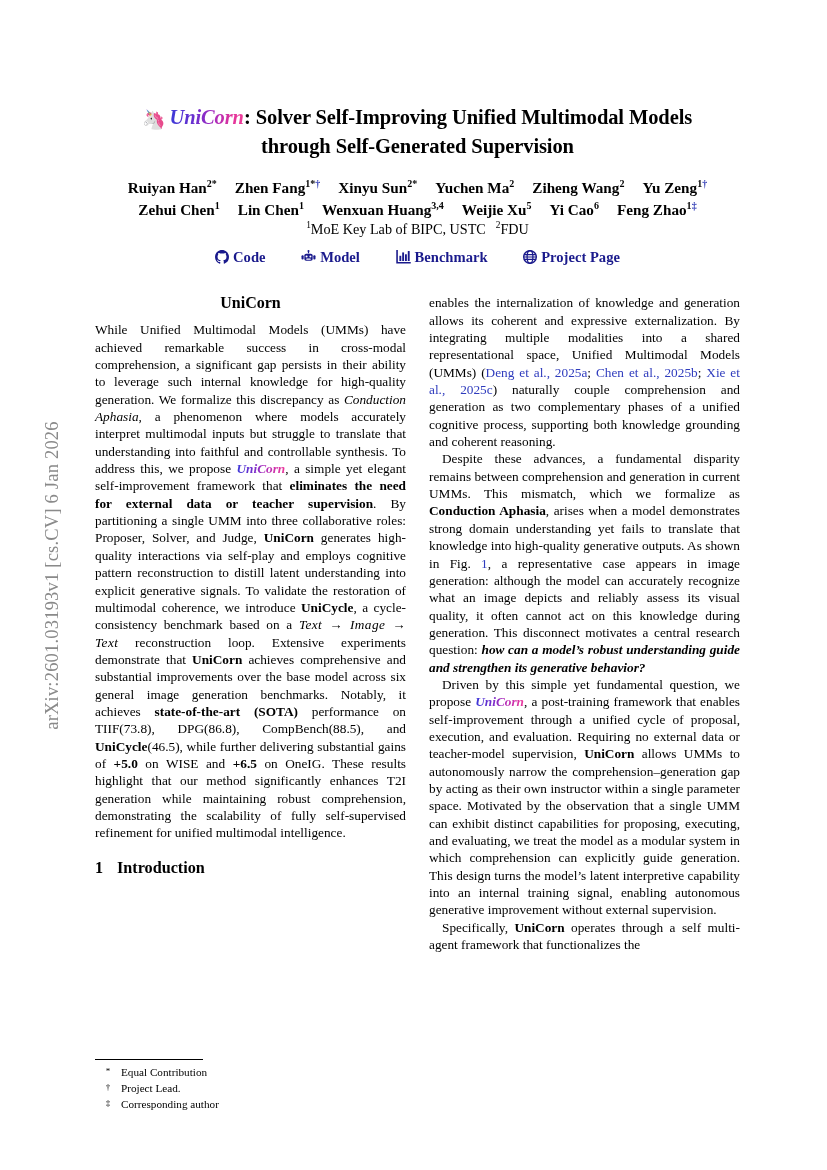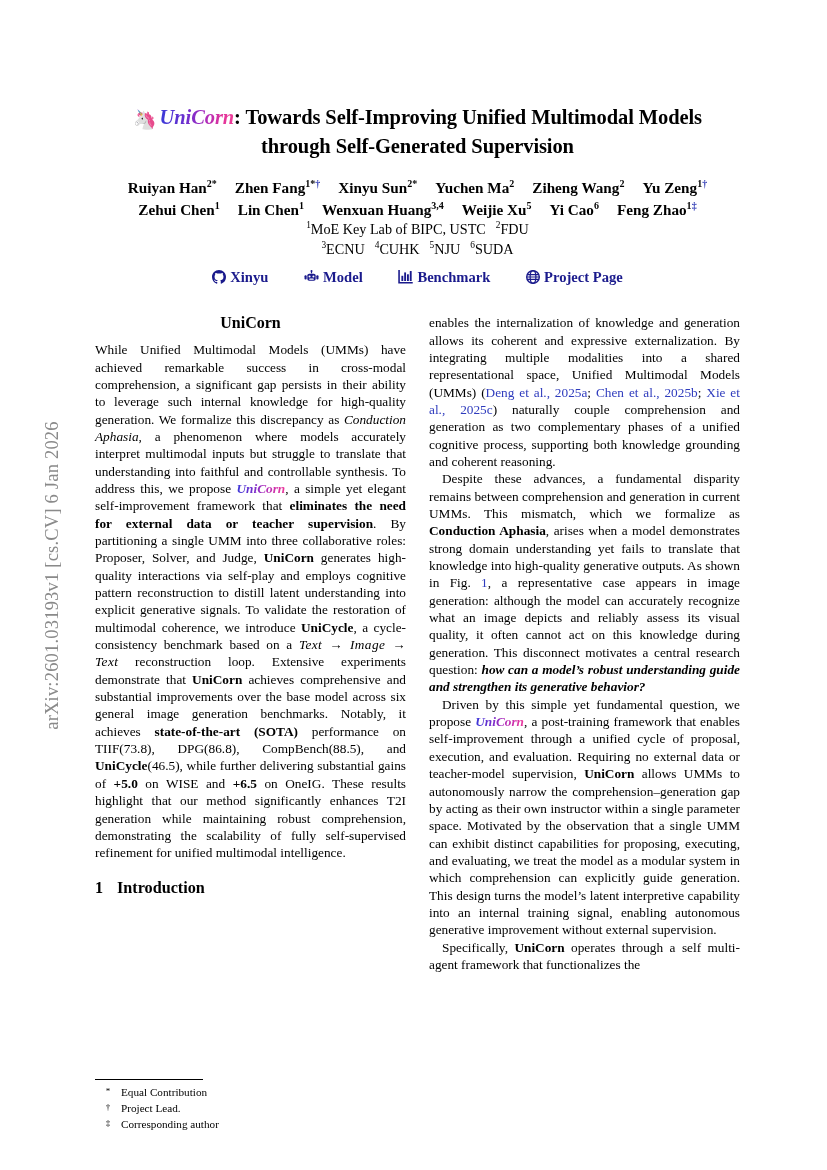--- a/index.html
+++ b/index.html
@@ -189,43 +189,42 @@
 </style>
 </head>
 <body>
 
 <div id="arxiv-stamp">arXiv:2601.03193v1  [cs.CV]  6 Jan 2026</div>
 
 <div id="page">
 
   <div id="title-block">
     <div class="paper-title">
-      <span class="unicorn-emoji">🦄</span><span class="brand">UniCorn</span><span>: Towards Self-Improving Unified Multimodal Models</span><br>
+      <span class="unicorn-emoji">🦄</span><span class="brand">UniCorn</span><span>: Solver Self-Improving Unified Multimodal Models</span><br>
       <span>through Self-Generated Supervision</span>
     </div>
   </div>
 
   <div id="authors">
     <div id="author-row-1"><span class="auth">Ruiyan Han<sup class="b">2<span class="mk-star">*</span></sup></span><span class="auth">Zhen Fang<sup class="b">1<span class="mk-star">*</span><span class="mk-dag">†</span></sup></span><span class="auth">Xinyu Sun<sup class="b">2<span class="mk-star">*</span></sup></span><span class="auth">Yuchen Ma<sup class="b">2</sup></span><span class="auth">Ziheng Wang<sup class="b">2</sup></span><span class="auth">Yu Zeng<sup class="b">1<span class="mk-dag">†</span></sup></span></div>
     <div id="author-row-2"><span class="auth">Zehui Chen<sup class="b">1</sup></span><span class="auth">Lin Chen<sup class="b">1</sup></span><span class="auth">Wenxuan Huang<sup class="b">3,4</sup></span><span class="auth">Weijie Xu<sup class="b">5</sup></span><span class="auth">Yi Cao<sup class="b">6</sup></span><span class="auth">Feng Zhao<sup class="b">1<span class="mk-ddag">‡</span></sup></span></div>
   </div>
 
   <div id="affiliations">
     <div id="aff-row-1"><span class="aff"><sup>1</sup>MoE Key Lab of BIPC, USTC</span><span class="aff"><sup>2</sup>FDU</span></div>
-    <div id="aff-row-2"><span class="aff"><sup>3</sup>ECNU</span><span class="aff"><sup>4</sup>CUHK</span><span class="aff"><sup>5</sup>NJU</span><span class="aff"><sup>6</sup>SUDA</span></div>
   </div>
 
   <div id="links">
     <a class="link-item" href="#">
       <span class="li-icon">
         <svg width="14" height="14" viewBox="0 0 16 16" aria-hidden="true">
           <path fill="#1a1a8c" d="M8 0C3.58 0 0 3.58 0 8c0 3.54 2.29 6.53 5.47 7.59.4.07.55-.17.55-.38 0-.19-.01-.82-.01-1.49-2.01.37-2.53-.49-2.69-.94-.09-.23-.48-.94-.82-1.13-.28-.15-.68-.52-.01-.53.63-.01 1.08.58 1.23.82.72 1.21 1.87.87 2.33.66.07-.52.28-.87.51-1.07-1.78-.2-3.64-.89-3.64-3.95 0-.87.31-1.59.82-2.15-.08-.2-.36-1.02.08-2.12 0 0 .67-.21 2.2.82.64-.18 1.32-.27 2-.27s1.36.09 2 .27c1.53-1.04 2.2-.82 2.2-.82.44 1.1.16 1.92.08 2.12.51.56.82 1.27.82 2.15 0 3.07-1.87 3.75-3.65 3.95.29.25.54.73.54 1.48 0 1.07-.01 1.93-.01 2.2 0 .21.15.46.55.38A8.01 8.01 0 0 0 16 8c0-4.42-3.58-8-8-8z"></path>
           <path fill="#1a1a8c" d="M6.6 12.4h2.8v3.6H6.6z" opacity="0"></path>
         </svg>
-      </span><span>Xinyu</span>
+      </span><span>Code</span>
     </a>
     <a class="link-item" href="#">
       <span class="li-icon">
         <svg width="15" height="14" viewBox="0 0 18 16" aria-hidden="true">
           <rect x="4" y="4" width="10" height="8.6" rx="2.2" fill="#1a1a8c"></rect>
           <rect x="8.3" y="0.6" width="1.4" height="3" fill="#1a1a8c"></rect>
           <circle cx="9" cy="0.9" r="1.2" fill="#1a1a8c"></circle>
           <rect x="0.6" y="6" width="2.6" height="5" rx="1.1" fill="#1a1a8c"></rect>
           <rect x="14.8" y="6" width="2.6" height="5" rx="1.1" fill="#1a1a8c"></rect>
           <circle cx="6.7" cy="7.4" r="1.25" fill="#ffffff"></circle>

